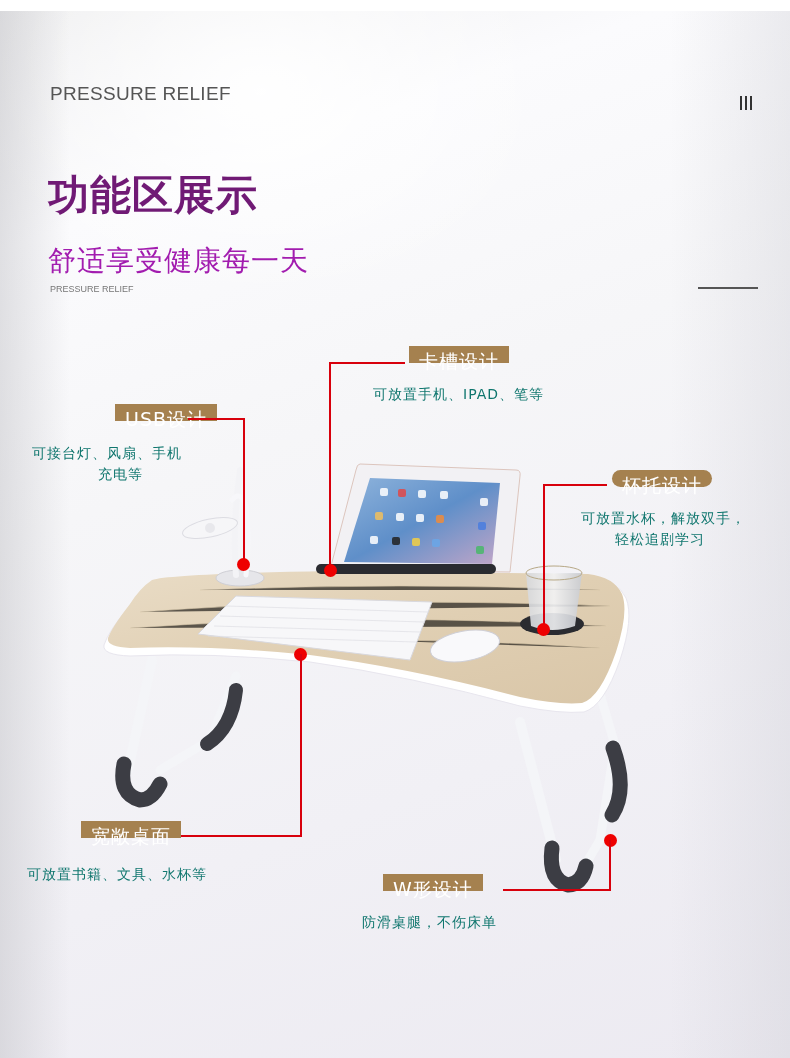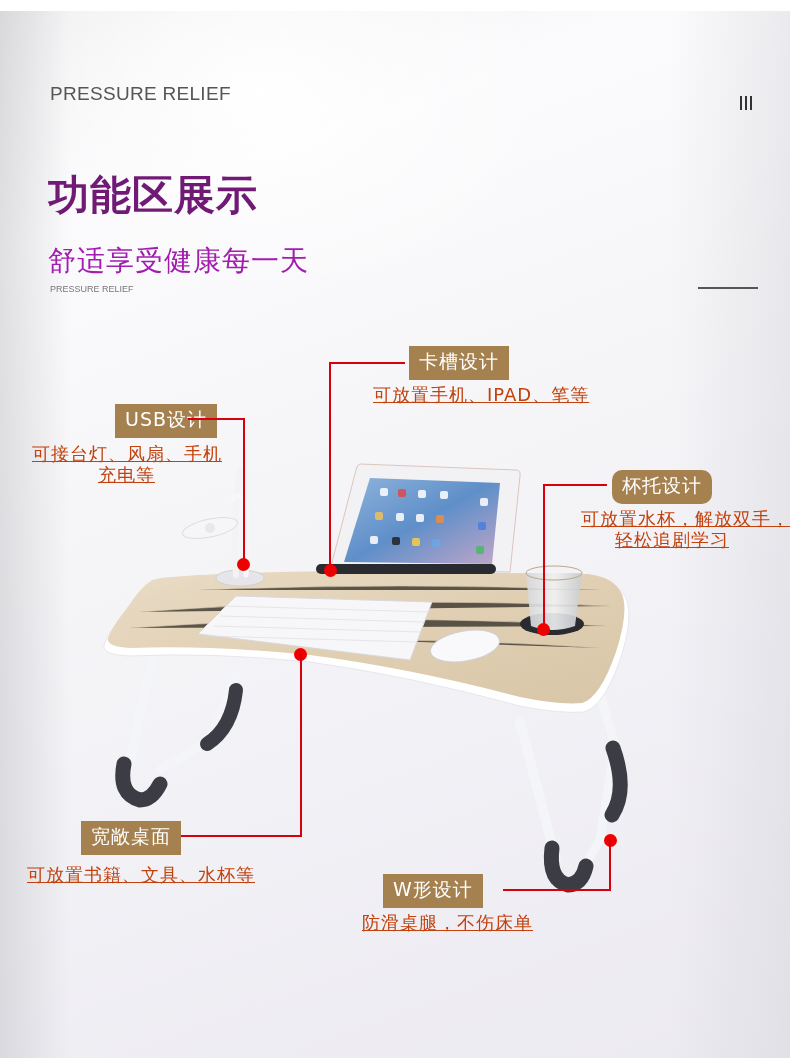--- a/index.html
+++ b/index.html
@@ -27,23 +27,23 @@
     .kicker { left: 50px; top: 83px; font-size: 19px; color: #555; letter-spacing: 0.3px; font-family: "Liberation Sans", sans-serif; }
     .menu-glyph { left: 740px; top: 96px; width: 14px; height: 14px; }
     .menu-glyph i { position: absolute; top: 0; width: 2px; height: 14px; background: #333; }
     .title { left: 48px; top: 168px; font-size: 41px; font-weight: bold; color: #701a75; letter-spacing: 1px; }
     .subtitle { left: 48px; top: 242px; font-size: 28px; color: #a21caf; letter-spacing: 1px; }
     .tiny { left: 50px; top: 284px; font-size: 9px; color: #777; font-family: "Liberation Sans", sans-serif; }
     .rule { left: 698px; top: 287px; width: 60px; height: 2px; background: #555; }
 
     .tag {
       position: absolute; background: #a5814f; color: #fff; font-size: 19px;
-      height: 34px; line-height: 30px; padding: 0 10px; letter-spacing: 1px; white-space: nowrap;
+      height: 17px; line-height: 30px; padding: 0 10px; letter-spacing: 1px; white-space: nowrap;
     }
-    .desc { position: absolute; font-size: 18px; color: #c2410c; line-height: 21px; letter-spacing: 1px; white-space: nowrap; text-decoration: underline; }
+    .desc { position: absolute; font-size: 14px; color: #0f766e; line-height: 21px; letter-spacing: 1px; white-space: nowrap; }
     .line { position: absolute; background: #d8000c; }
     .dot { position: absolute; width: 13px; height: 13px; border-radius: 50%; background: #ee0000; }
 
     
     .product { position: absolute; left: 0; top: 0; width: 790px; height: 1058px; }
   </style>
 </head>
 <body>
 
 <div class="canvas">

